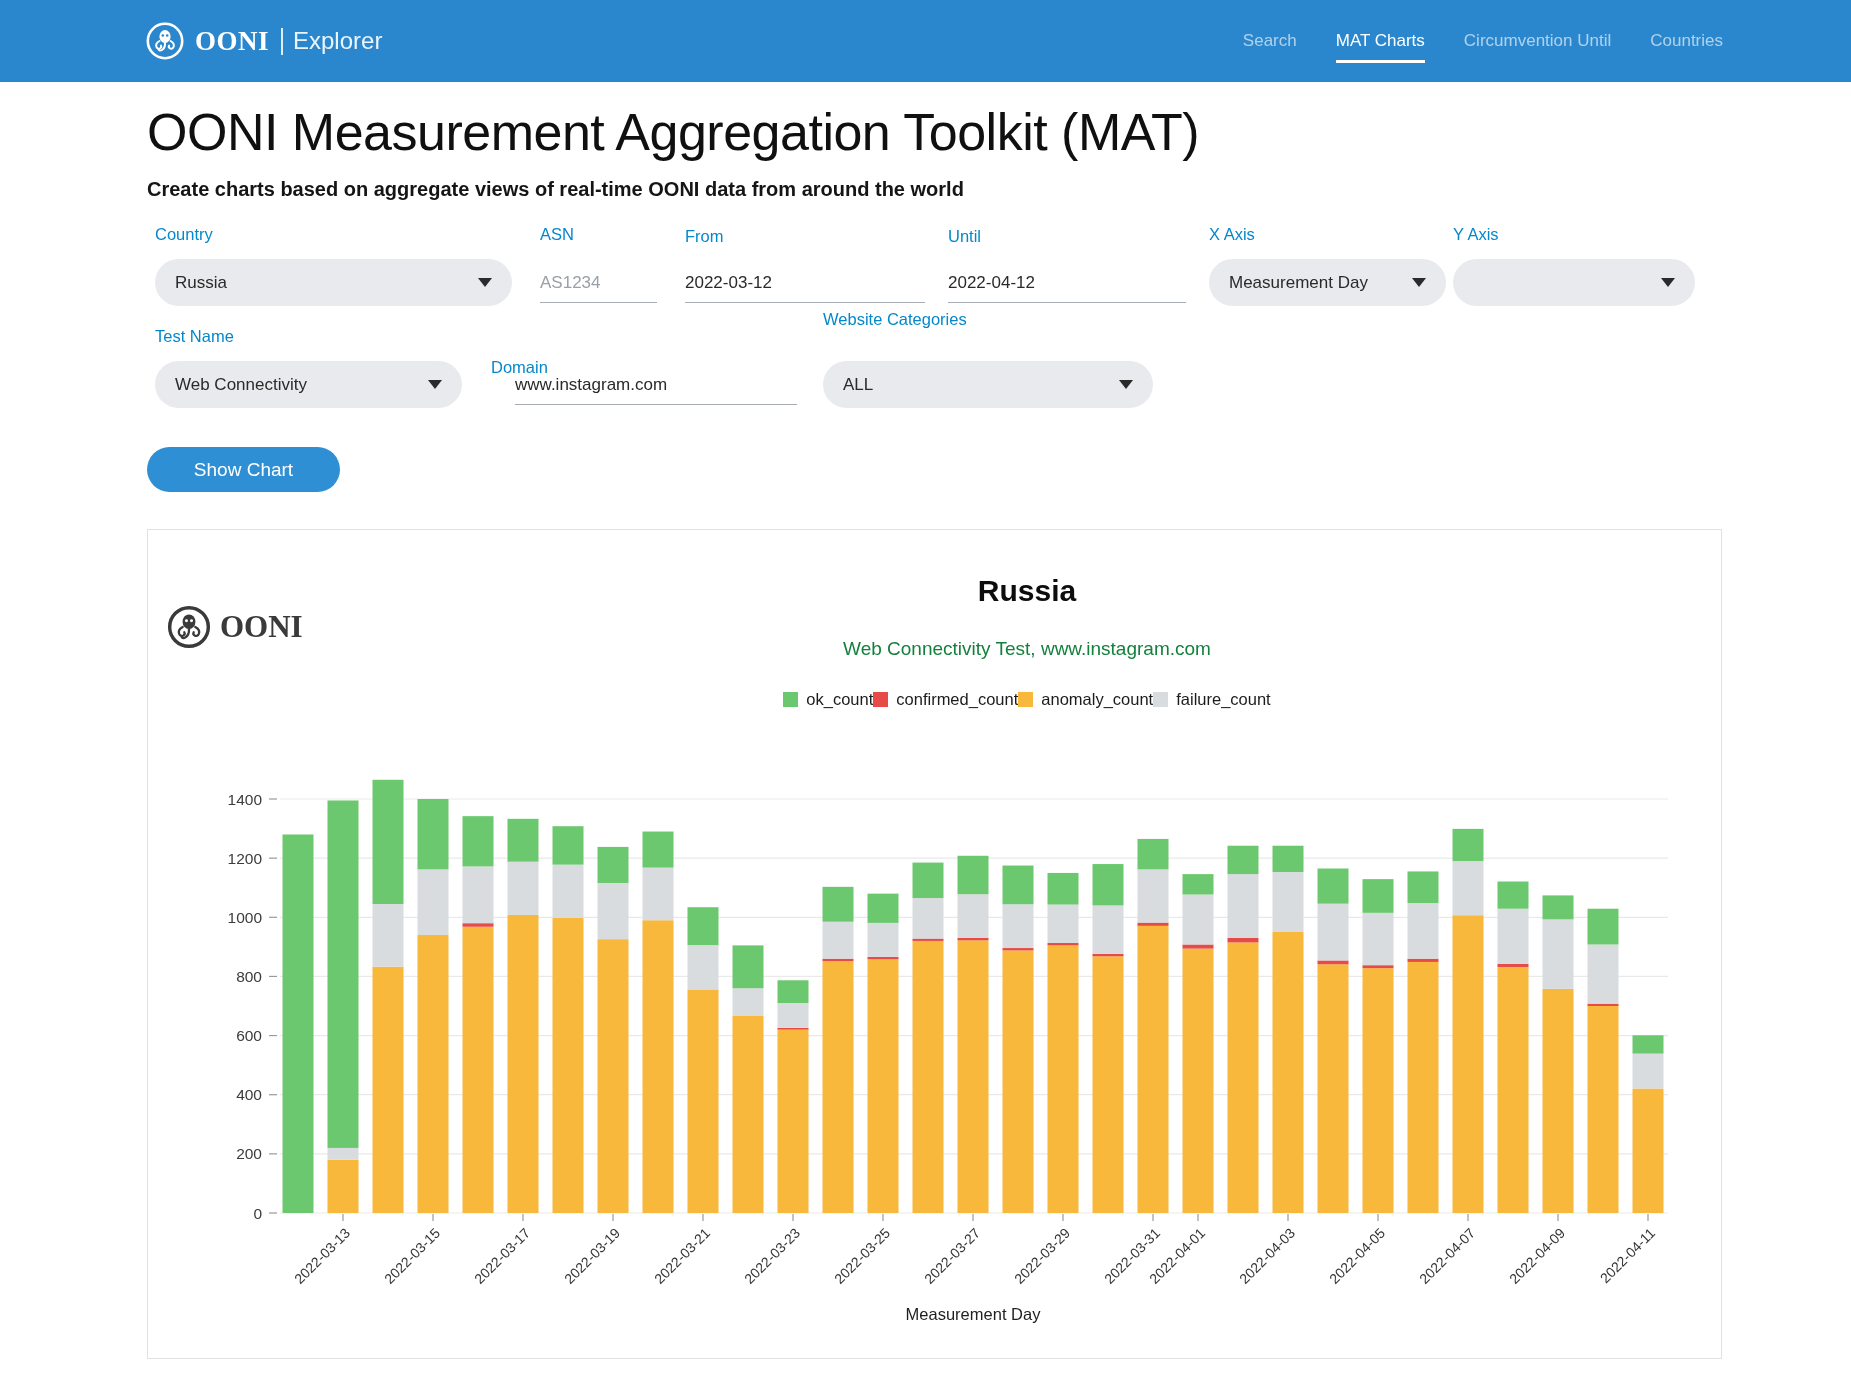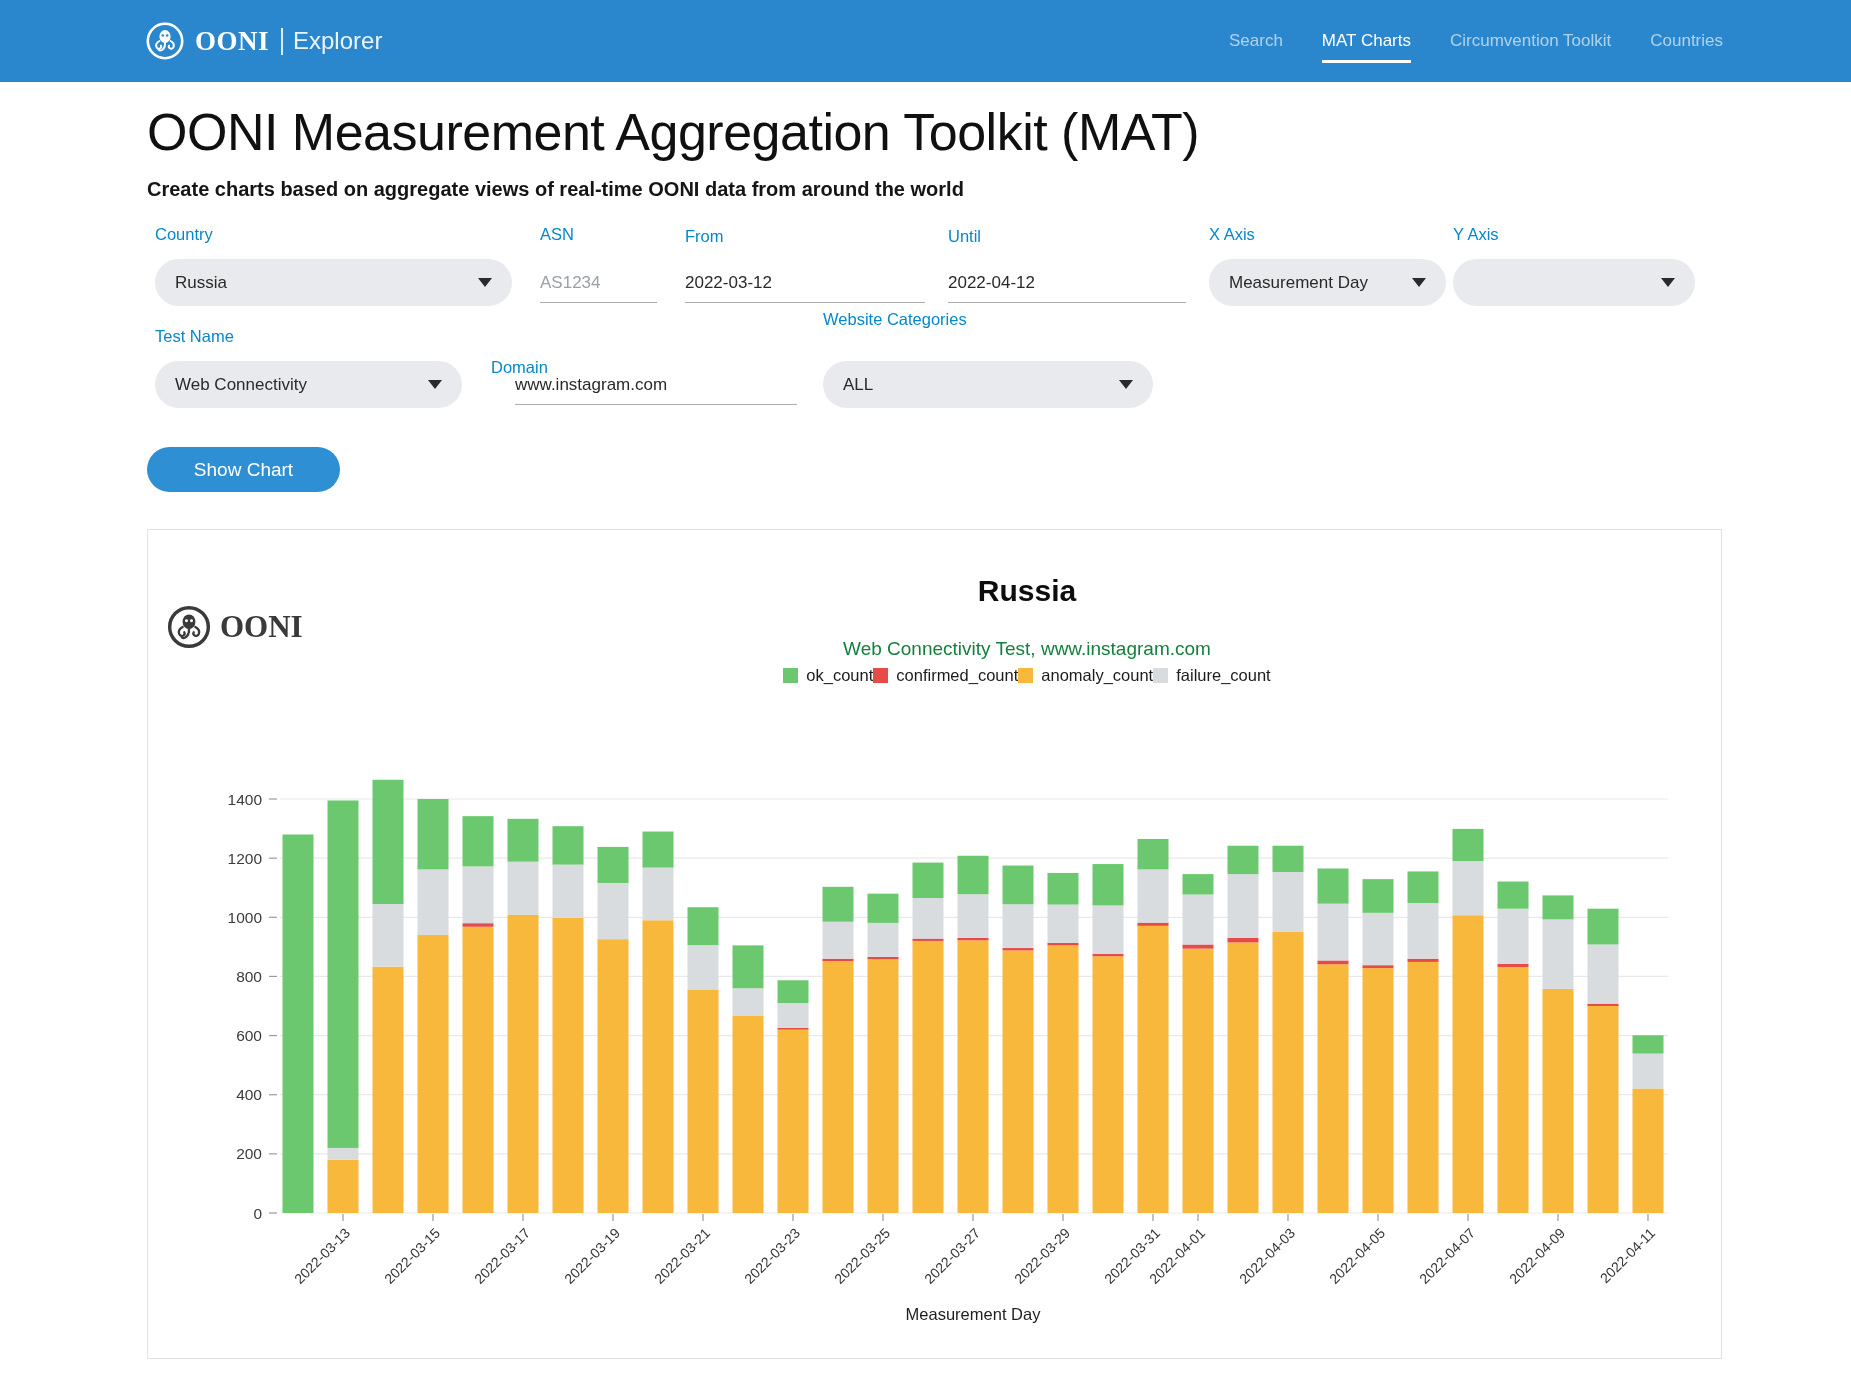--- a/index.html
+++ b/index.html
@@ -48,21 +48,21 @@
   .chart-card { position:relative; margin-top:37px; margin-left:147px; width:1575px; height:830px;
     border:1px solid #e2e2e2; background:#fff; overflow:hidden; }
   .chart-logo { position:absolute; left:18px; top:74px; display:flex; align-items:center;
     color:#3a3a3a; }
   .chart-logo-icon { width:46px; height:46px; }
   .chart-logo-text { font-family:"Liberation Serif","DejaVu Serif",serif; font-weight:700;
     font-size:31px; margin-left:8px; color:#3a3a3a; }
   .chart-head { margin-left:185px; text-align:center; }
   .chart-title { margin-top:44px; font-size:30px; font-weight:700; color:#0d0d0d; }
   .chart-subtitle { margin-top:30px; font-size:19px; font-weight:500; color:#15803d; }
-  .chart-legend { margin-top:6px; display:flex; justify-content:center; align-items:center;
+  .chart-legend { margin-top:30px; display:flex; justify-content:center; align-items:center;
     }
   .legend-item { display:flex; align-items:center; gap:8px; font-size:16.5px; color:#1c1c1c; }
   .legend-swatch { width:15px; height:15px; display:inline-block; }
   .chart-svg-wrap { position:absolute; left:0; top:230px; width:1573px; height:600px; }
 </style>
 </head>
 <body>
 
 <div class="navbar">
   <div class="brand">
@@ -75,21 +75,21 @@
       <circle cx="17.8" cy="14.5" r="1.3" fill="#2b87cd"></circle>
       <circle cx="22.2" cy="14.5" r="1.3" fill="#2b87cd"></circle>
     </svg>
     <span class="brand-name">OONI</span>
     <span class="brand-divider"></span>
     <span class="brand-suffix">Explorer</span>
   </div>
   <div class="nav-items">
     <div class="nav-item">Search</div>
     <div class="nav-item active">MAT Charts</div>
-    <div class="nav-item">Circumvention Toolkit</div>
+    <div class="nav-item">Circumvention Until</div>
     <div class="nav-item">Countries</div>
   </div>
 </div>
 
 <div class="main">
   <h1 class="page-title">OONI Measurement Aggregation Toolkit (MAT)</h1>
   <div class="page-subtitle">Create charts based on aggregate views of real-time OONI data from around the world</div>
 
   <div class="filters">
 

